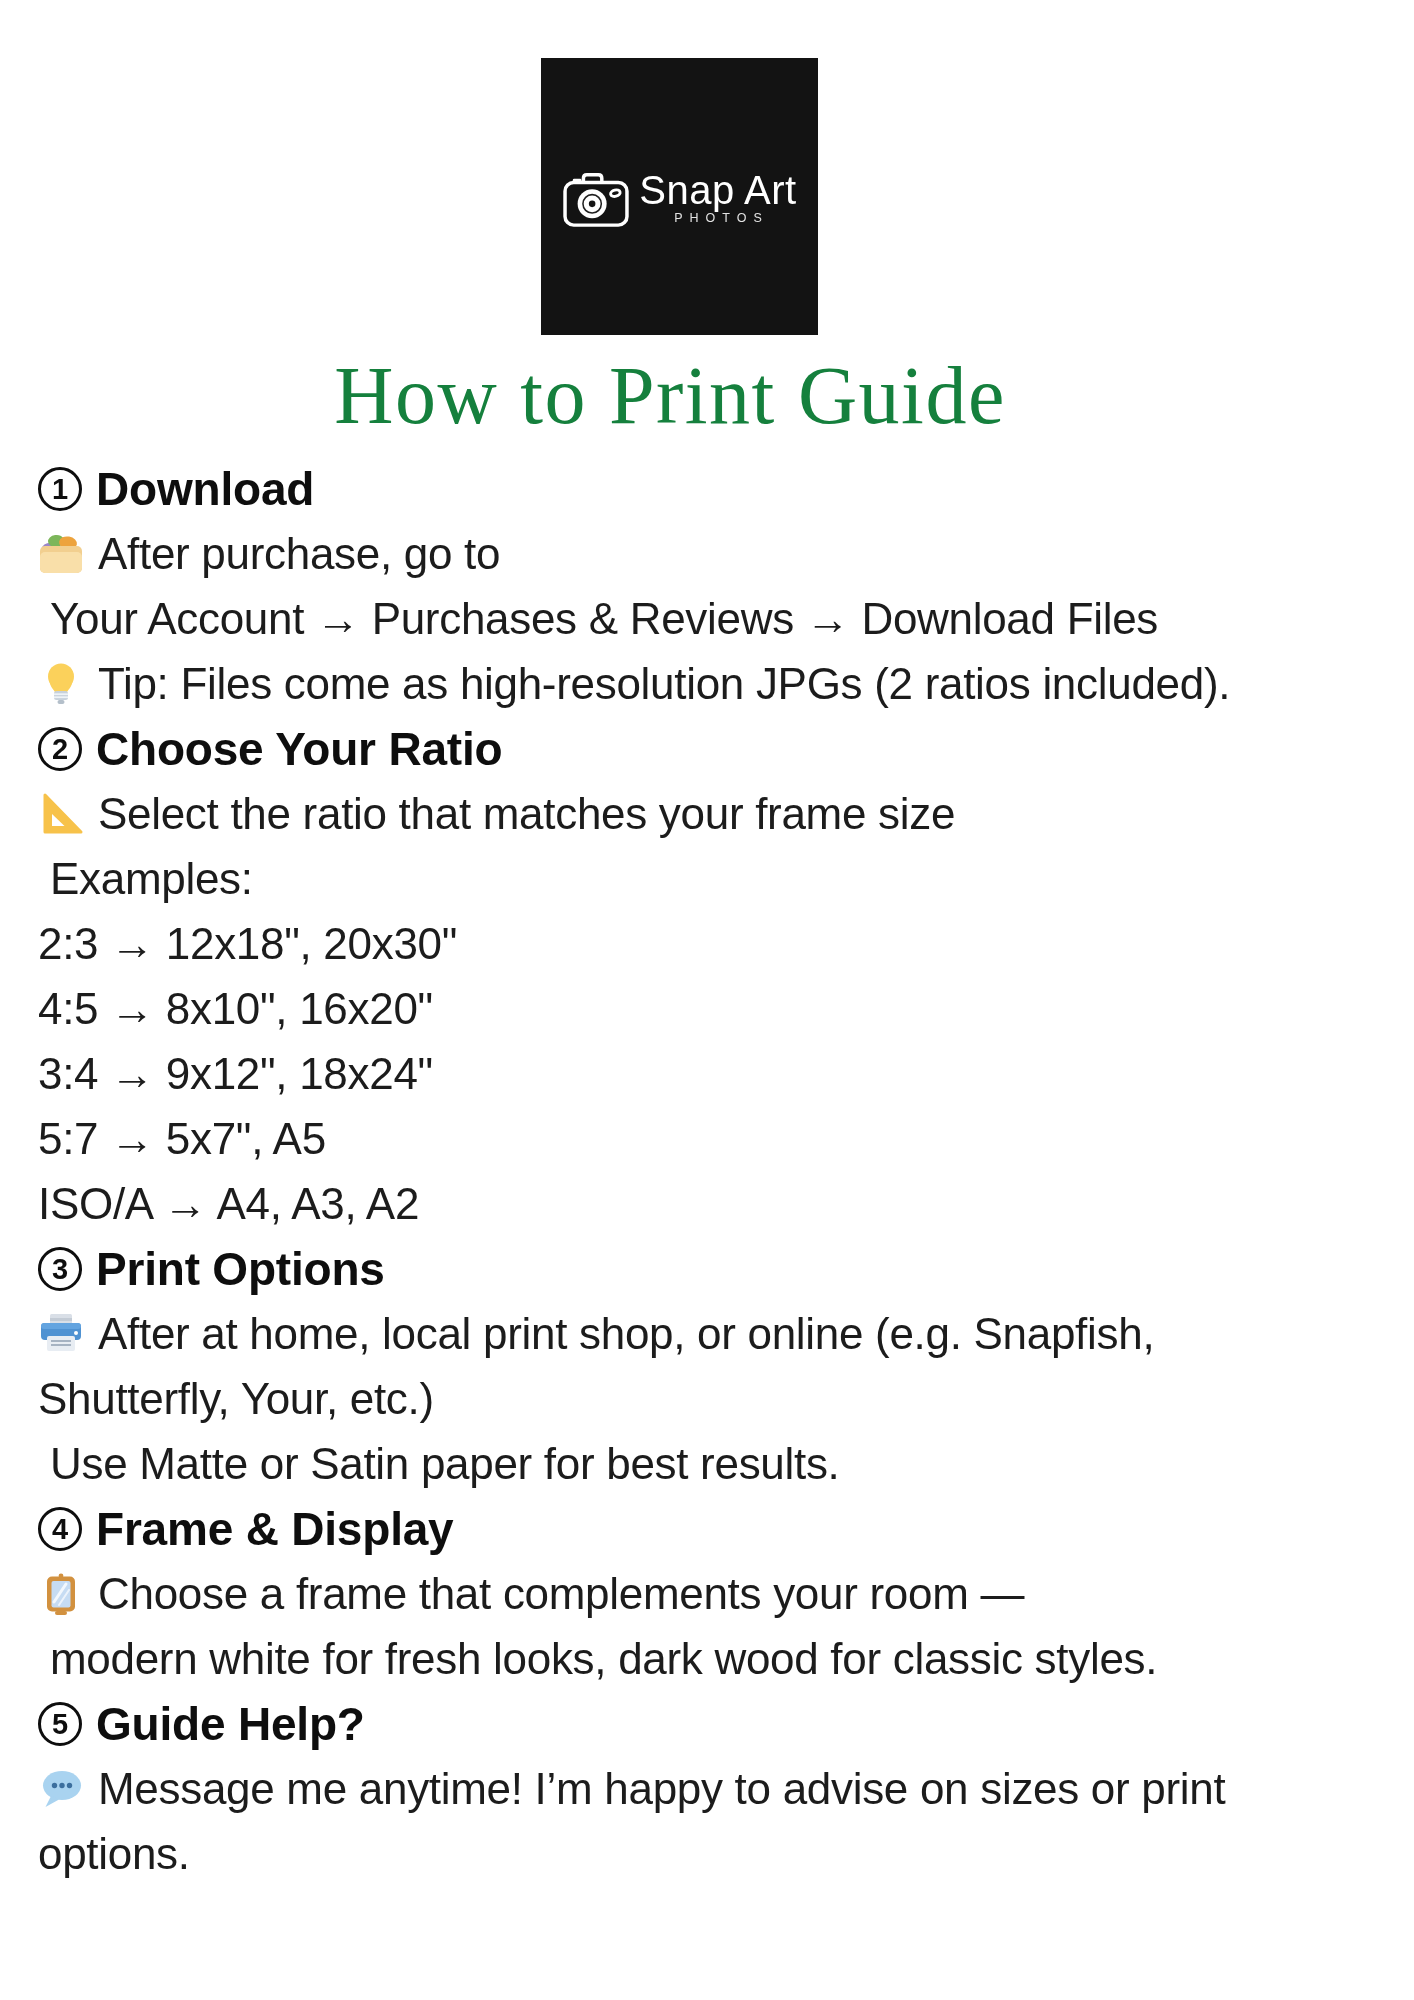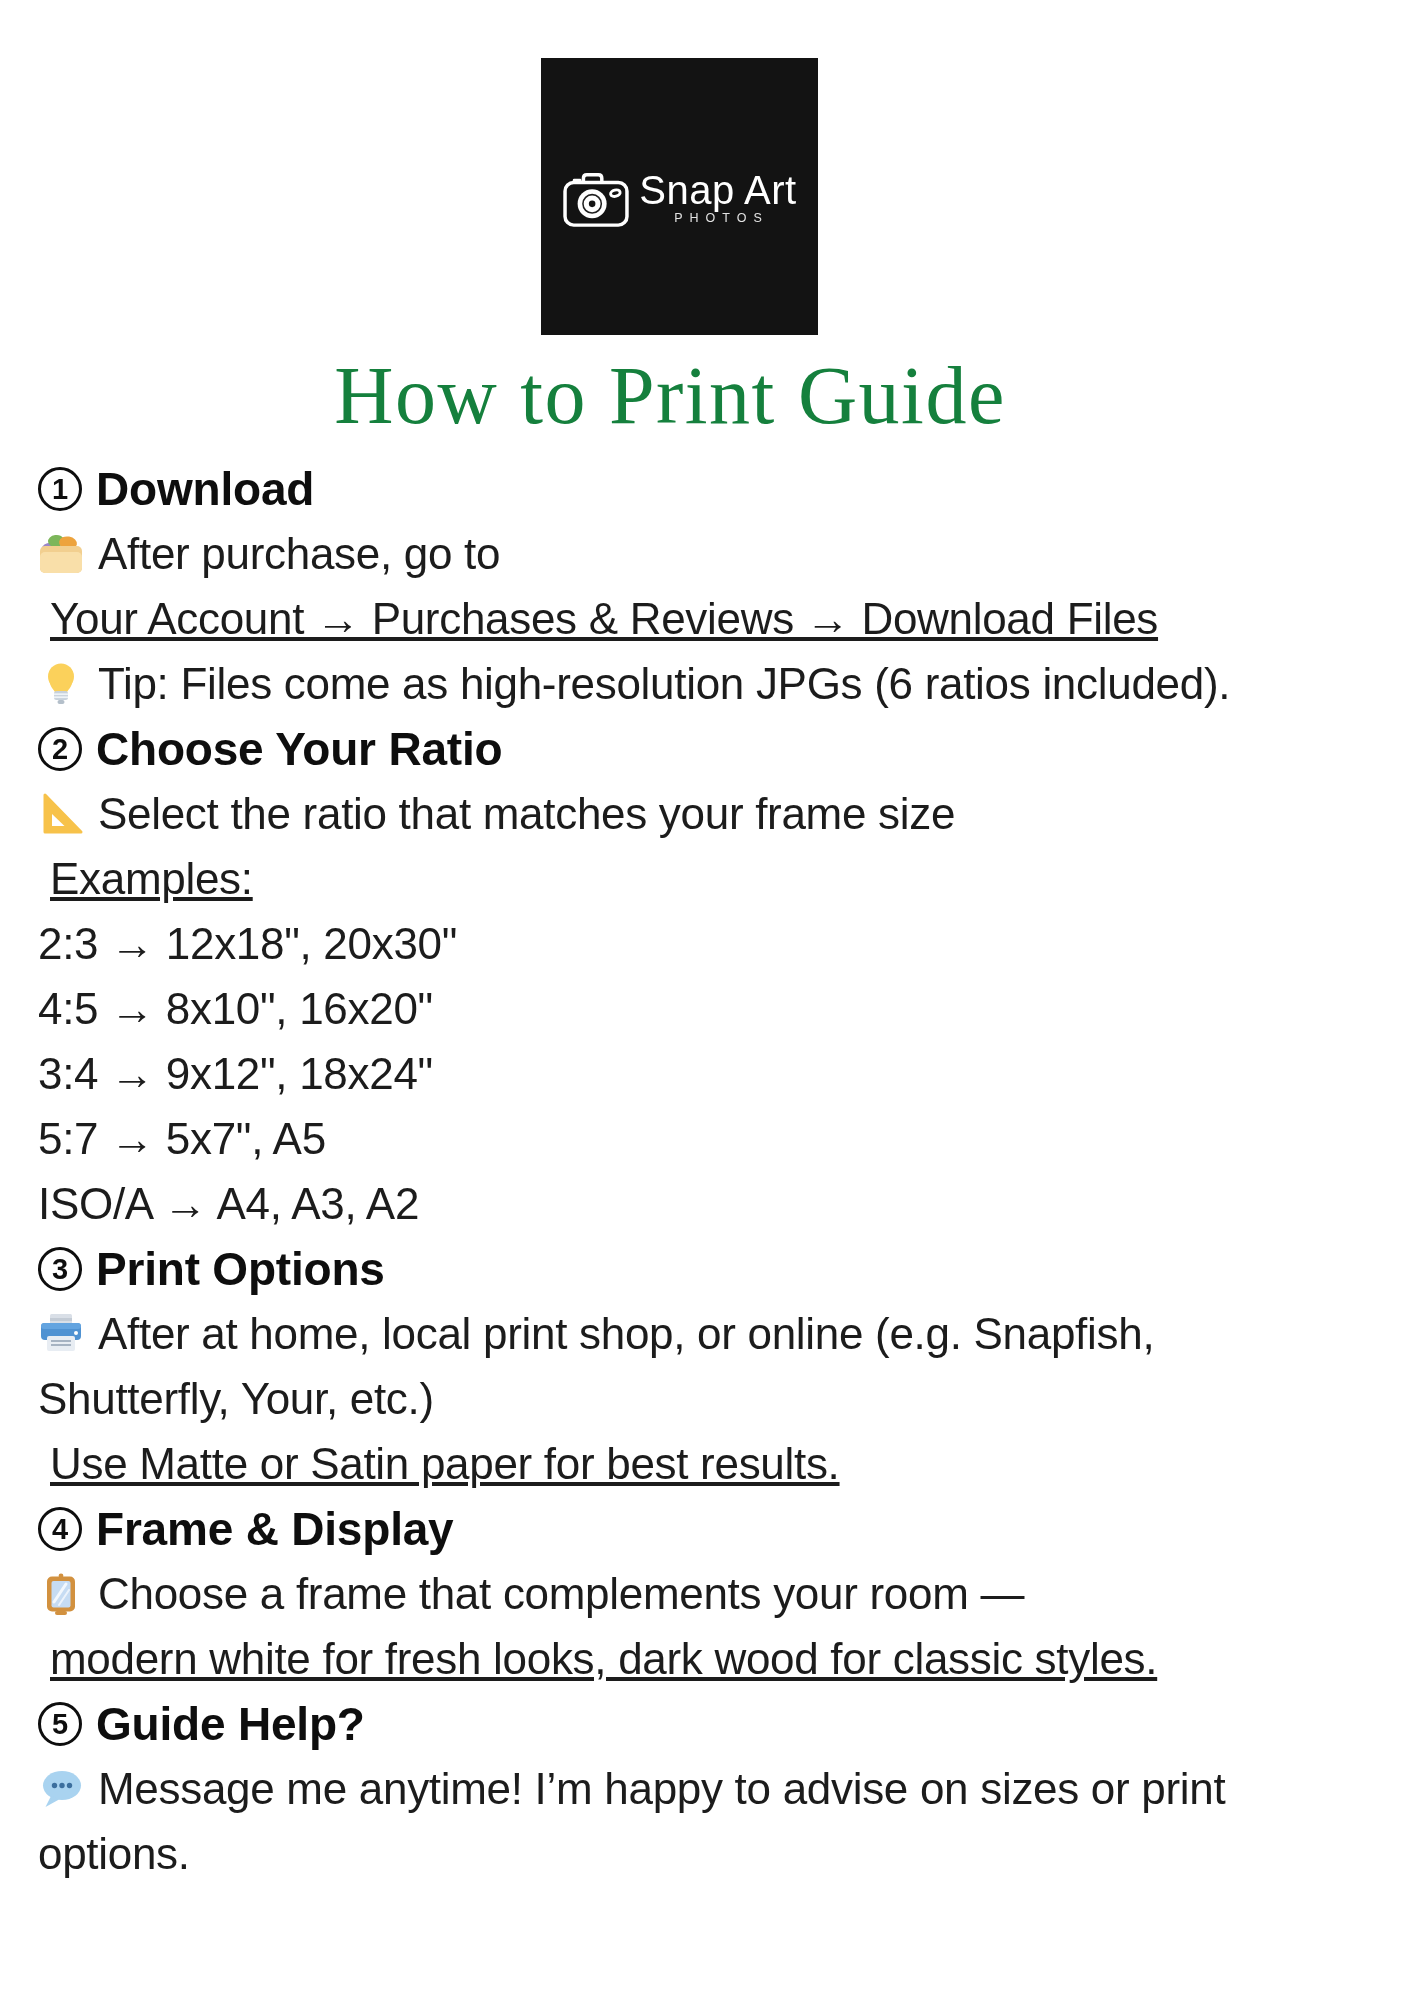--- a/index.html
+++ b/index.html
@@ -34,21 +34,21 @@
     font-size:82px; letter-spacing:1.5px; color:#15803d; line-height:1.1;
     white-space:nowrap;
   }
 
   
   .content { position:absolute; left:38px; top:456px; width:1362px; }
   .line {
     height:65px; display:flex; align-items:center;
     font-size:44px; letter-spacing:-0.3px; white-space:nowrap; color:#1c1c1c;
   }
-  .line.indent { padding-left:12px;text-decoration:underline; }
+  .line.indent { padding-left:12px; }
   .line.heading { font-weight:700; font-size:46px; color:#0e0e0e; letter-spacing:-0.2px; }
   .circled {
     width:44px; height:44px; border:3px solid #0e0e0e; border-radius:50%;
     display:inline-flex; align-items:center; justify-content:center;
     font-size:29px; font-weight:700; flex:none; margin-right:14px;
     line-height:1; padding-top:1px;
   }
   .emoji { width:46px; height:46px; flex:none; margin-right:14px; }
 </style>
 </head>
@@ -100,21 +100,21 @@
 
     <div class="line">
       <svg class="emoji" viewBox="0 0 46 46">
         <circle cx="23" cy="15.5" r="13" fill="#fbd15b"></circle>
         <path d="M11,16 C11,25 15.5,28.5 17,31 L29,31 C30.5,28.5 35,25 35,16 Z" fill="#fbd15b"></path>
         <rect x="16" y="30" width="14" height="9" rx="2.5" fill="#c7d1db"></rect>
         <line x1="16" y1="33.2" x2="30" y2="33.2" stroke="#eef3f7" stroke-width="1.8"></line>
         <line x1="16" y1="36.2" x2="30" y2="36.2" stroke="#eef3f7" stroke-width="1.8"></line>
         <rect x="19.5" y="39" width="7" height="4" rx="2" fill="#b4bfca"></rect>
       </svg>
-      <span>Tip: Files come as high-resolution JPGs (6 ratios included).</span>
+      <span>Tip: Files come as high-resolution JPGs (2 ratios included).</span>
     </div>
 
     <div class="line heading">
       <span class="circled">2</span>
       <span>Choose Your Ratio</span>
     </div>
 
     <div class="line">
       <svg class="emoji" viewBox="0 0 46 46">
         <path d="M7,4 L7,41 L43,41 Z" fill="#f7c24a" stroke="#f7c24a" stroke-width="3" stroke-linejoin="round"></path>

